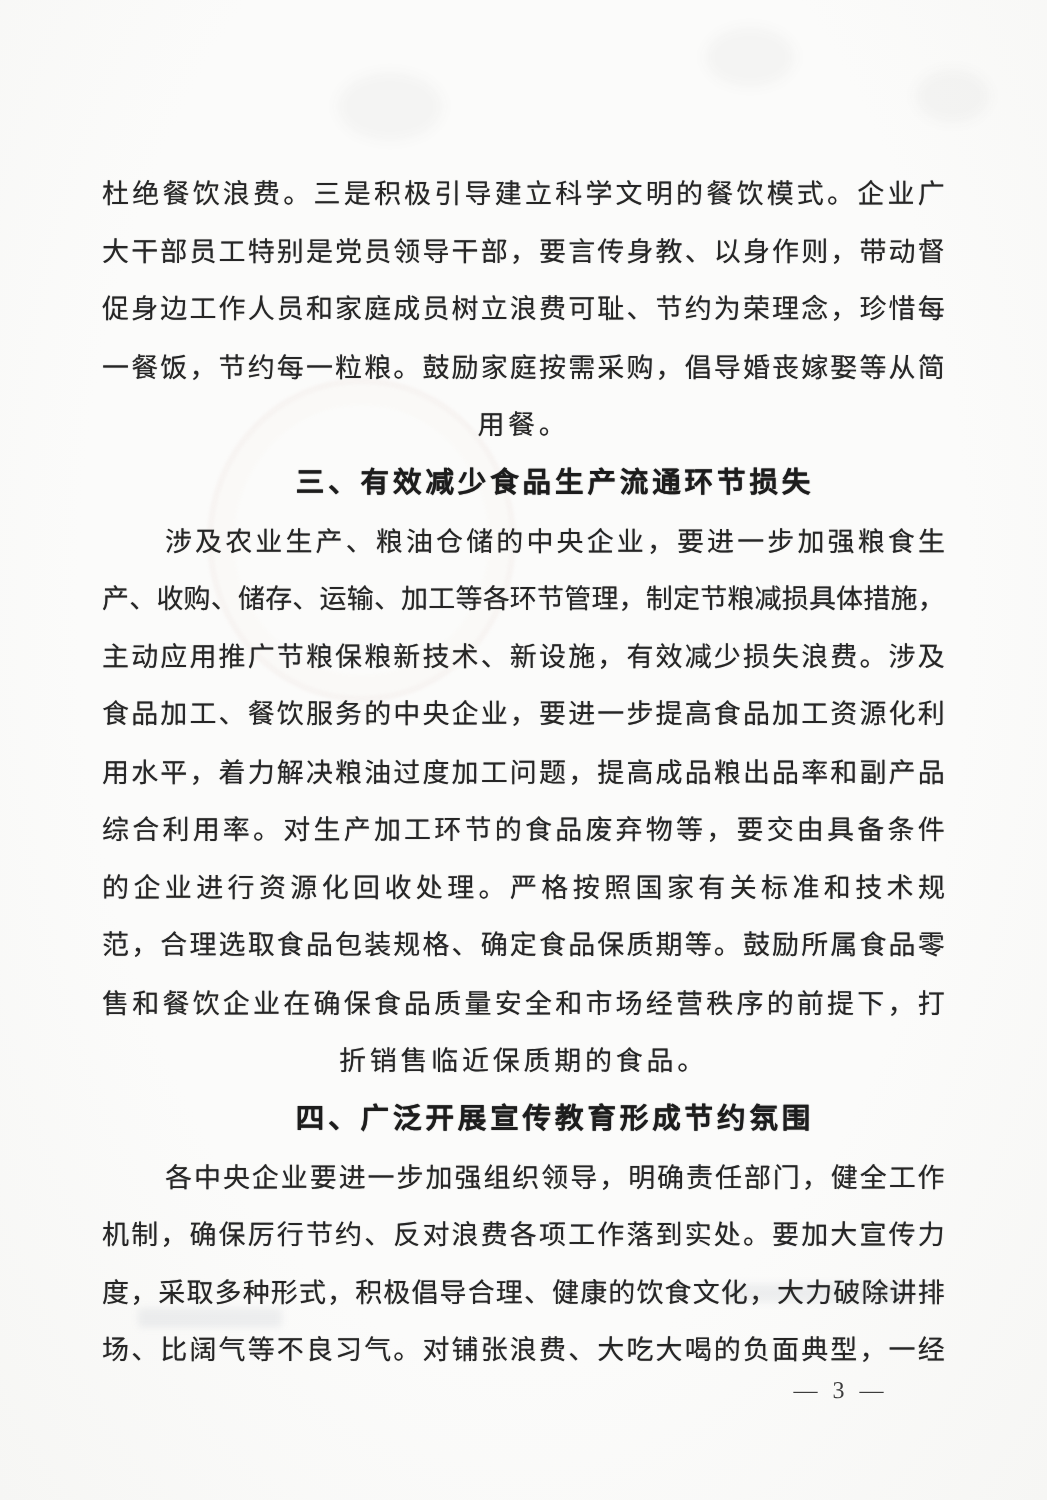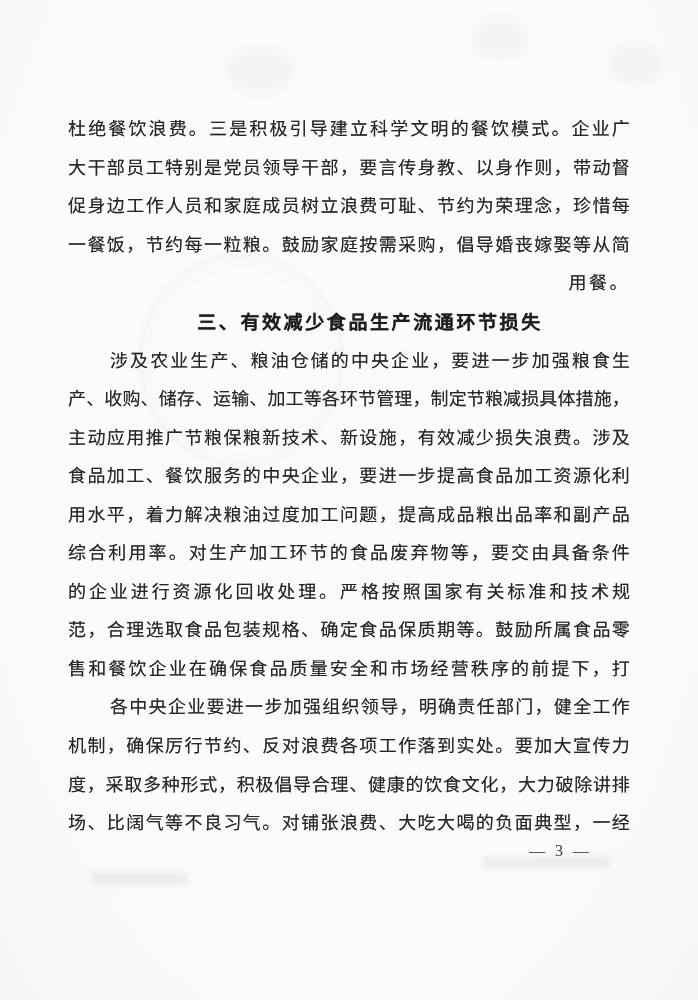--- a/index.html
+++ b/index.html
@@ -52,21 +52,21 @@
     height: 38.55px;
     display: flex;
     align-items: center;
     padding: 0 68px;
     font-size: 18px;
     color: #262626;
     text-shadow: 0 0 0.6px rgba(40, 40, 40, 0.55);
     white-space: nowrap;
   }
   .line.justify { justify-content: space-between; }
-  .line.left    { justify-content: flex-end; letter-spacing: 2.5px; }
+  .line.left    { justify-content: center; letter-spacing: 2.5px; }
   .line.indent  { padding-left: 110px; }
   .line.heading {
     font-family: "Liberation Sans", sans-serif;
     font-weight: 800;
     font-size: 19px;
     letter-spacing: 2.6px;
     color: #1d1d1d;
     text-shadow: 0 0 0.7px rgba(20, 20, 20, 0.8);
     justify-content: center;
   }
@@ -493,20 +493,26 @@
         <span>营</span>
         <span>秩</span>
         <span>序</span>
         <span>的</span>
         <span>前</span>
         <span>提</span>
         <span>下</span>
         <span>，</span>
         <span>打</span>
       </div>
+      <div class="line body left">
+        <span>折销售临近保质期的食品。</span>
+      </div>
+      <div class="line heading indent left">
+        <span>四、广泛开展宣传教育形成节约氛围</span>
+      </div>
       <div class="line body indent justify">
         <span>各</span>
         <span>中</span>
         <span>央</span>
         <span>企</span>
         <span>业</span>
         <span>要</span>
         <span>进</span>
         <span>一</span>
         <span>步</span>

